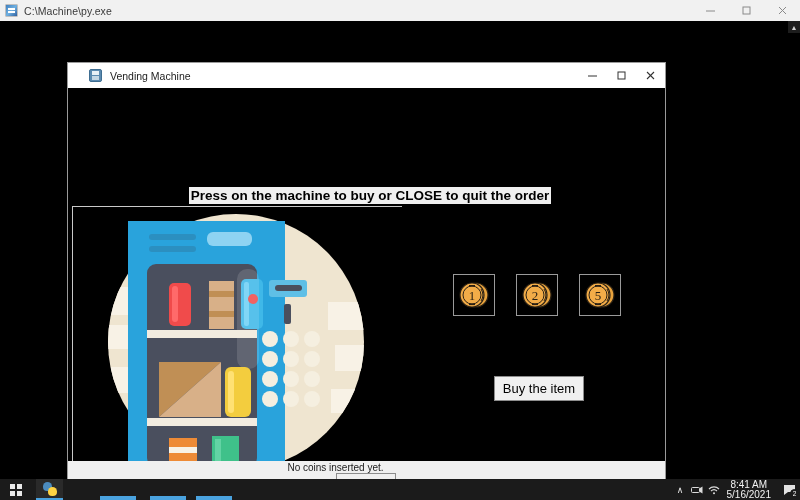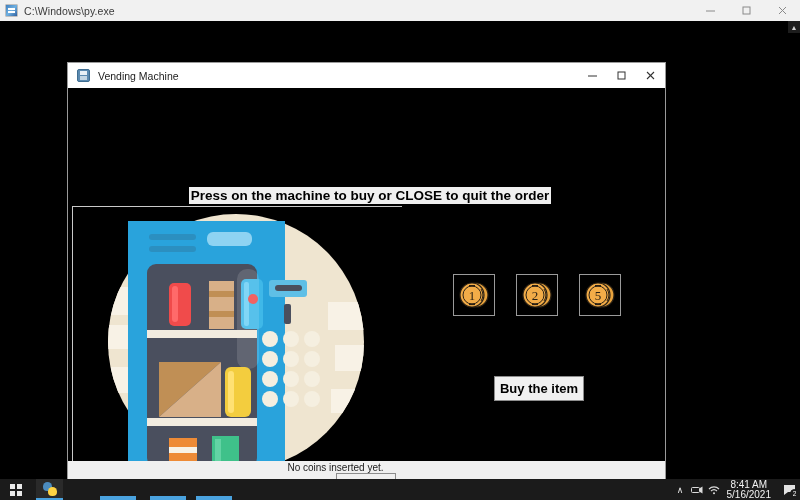--- a/index.html
+++ b/index.html
@@ -40,21 +40,21 @@
   }
   .console-scroll .arrow.up{ top:0; }
 
   
   .vm-window{
     position:absolute; left:67px; top:62px; width:599px; height:425px;
     background:#000; border:1px solid #9a9a9a;
   }
   .vm-titlebar{
     position:absolute; left:0; top:0; width:597px; height:25px;
-    background:#ffffff; display:flex; align-items:center;
+    background:#ffffff; display:flex; align-items:center;padding-left:12px;
   }
   .vm-icon{
     width:13px; height:13px; margin-left:9px; margin-right:8px; flex:none;
     background:#5b8ab0; border-radius:2px; position:relative;
     border:1px solid #3f6e92;
   }
   .vm-icon:before{
     content:""; position:absolute; left:2px; top:1px; width:7px; height:4px;
     background:#e8f0f6;
   }
@@ -99,21 +99,21 @@
     display:flex; align-items:center; justify-content:center;
   }
   .coin-btn.c1{ left:0; }
   .coin-btn.c2{ left:63px; }
   .coin-btn.c3{ left:126px; }
   .coin-svg{ display:block; }
 
   .buy-btn{
     position:absolute; left:426px; top:288px; width:90px; height:25px;
     background:#f0f0f0; border:1px solid #8d8d8d; color:#000;
-    font-size:13px; font-weight:bold; display:flex; align-items:center; justify-content:center;
+    font-size:13px; font-weight:normal; display:flex; align-items:center; justify-content:center;
     white-space:nowrap;
   }
 
   
   .vm-bottom{
     position:absolute; left:0; top:398px; width:597px; height:25px; background:#f0f0f0;padding-left:12px;
   }
   .vm-status{
     position:absolute; left:0; top:0; width:597px; text-align:center;
     font-size:10px; color:#1a1a1a; padding-top:1px;
@@ -166,21 +166,21 @@
     position:absolute; bottom:0; height:4px; background:#4aa3e0;
   }
 </style>
 </head>
 <body>
 
 <div id="screen">
 
   <div class="console-titlebar">
     <span class="console-icon"></span>
-    <span class="console-title">C:\Windows\py.exe</span>
+    <span class="console-title">C:\Machine\py.exe</span>
     <div class="console-btns">
       <div class="cbtn">
         <svg width="11" height="11" viewBox="0 0 11 11">
             <line x1="1" y1="6" x2="10" y2="6" stroke="#8a8a8a" stroke-width="1"></line>
           </svg>
       </div>
       <div class="cbtn">
         <svg width="11" height="11" viewBox="0 0 11 11">
             <rect x="2" y="2" width="7" height="7" fill="none" stroke="#8a8a8a" stroke-width="1"></rect>
           </svg>

